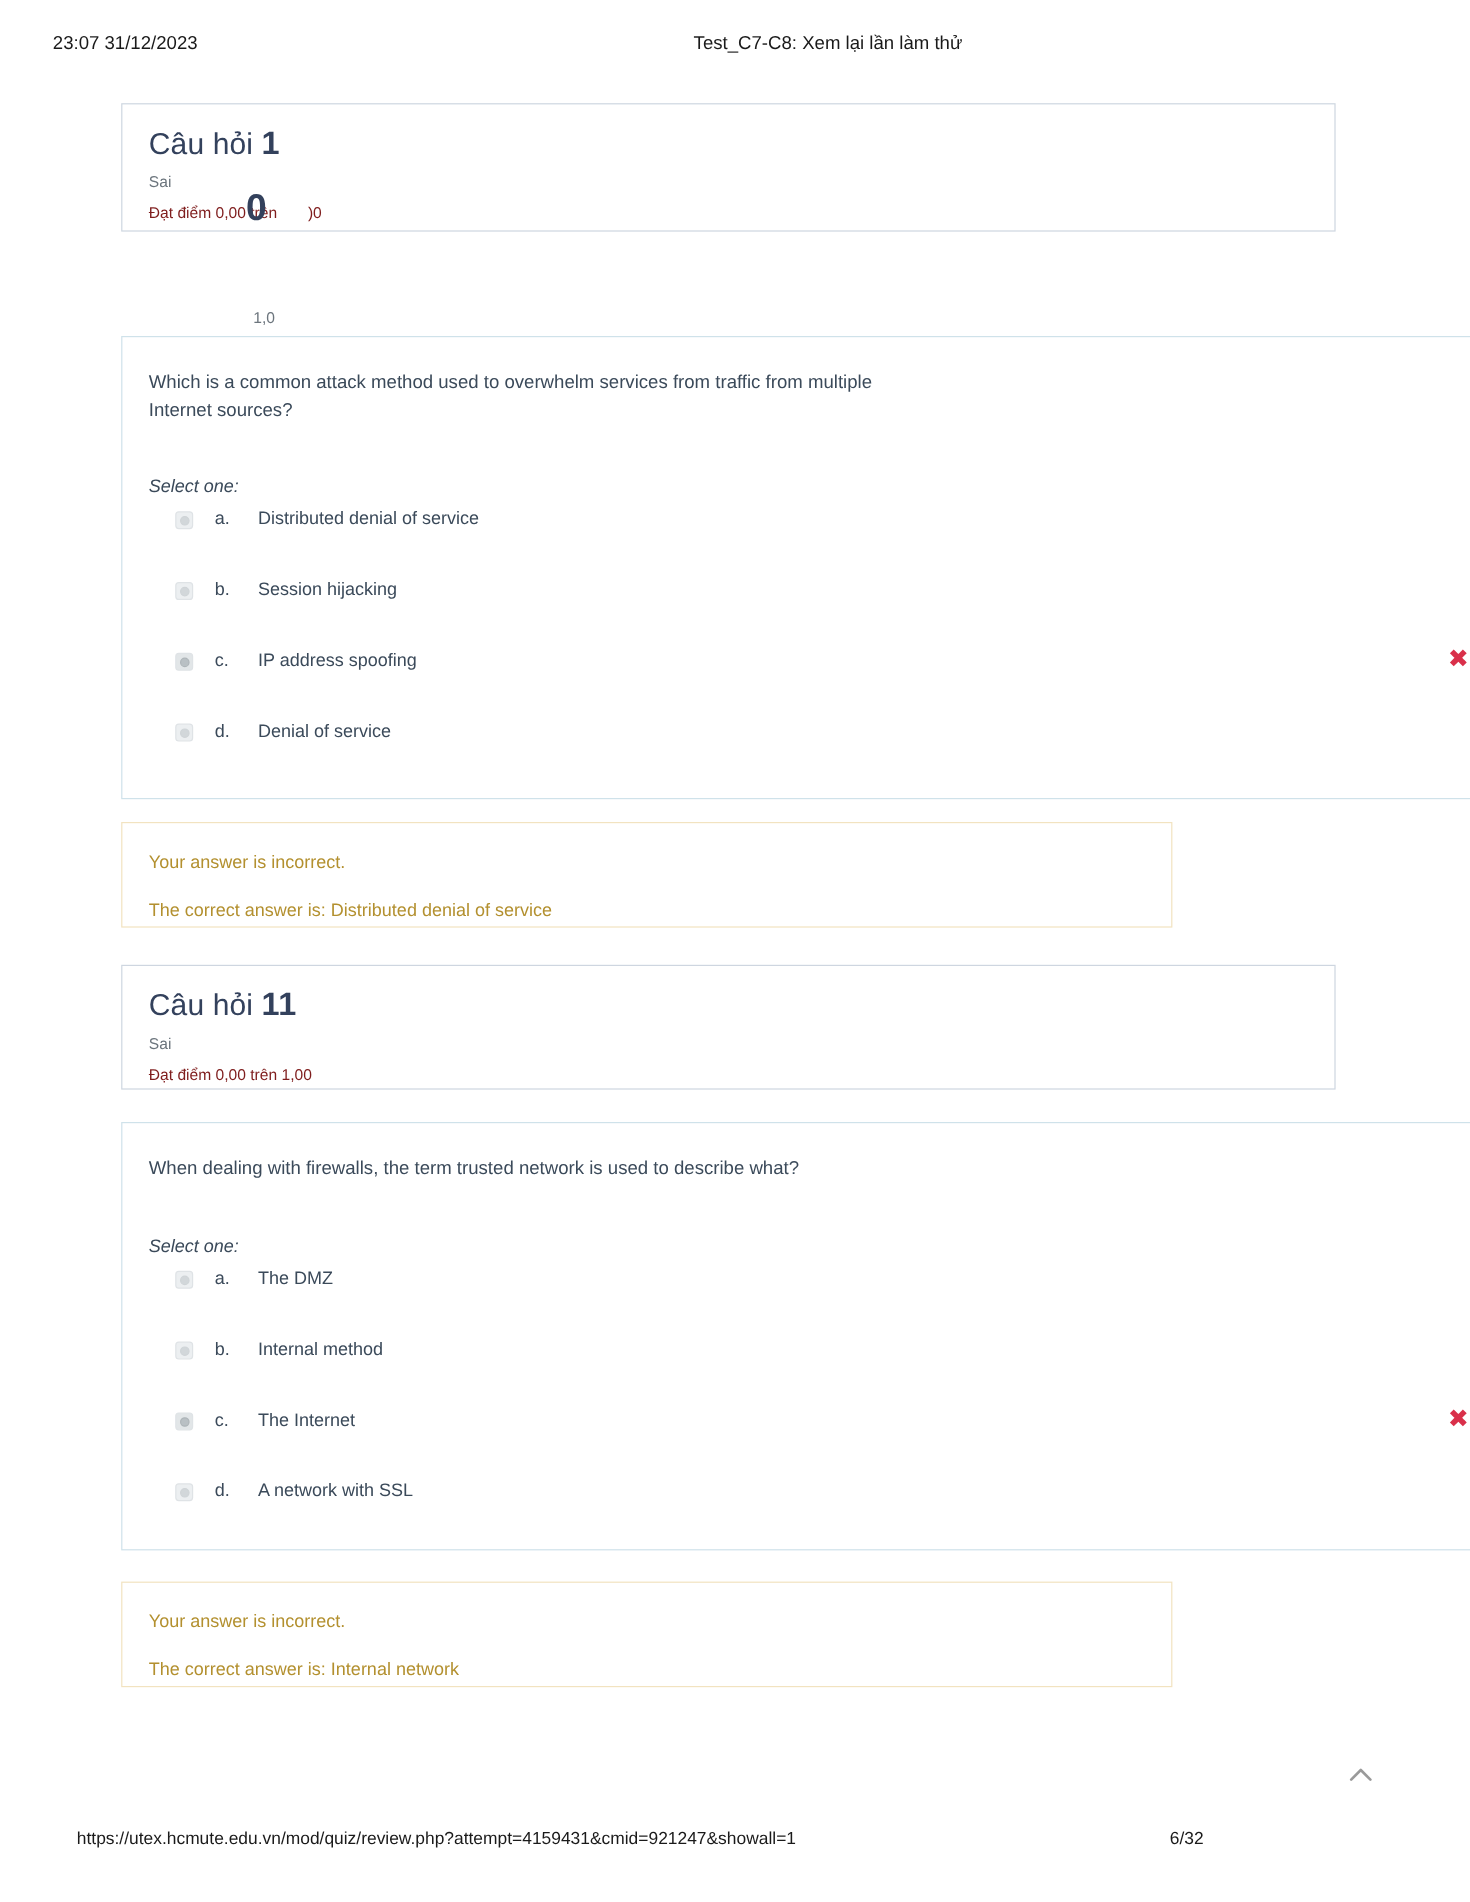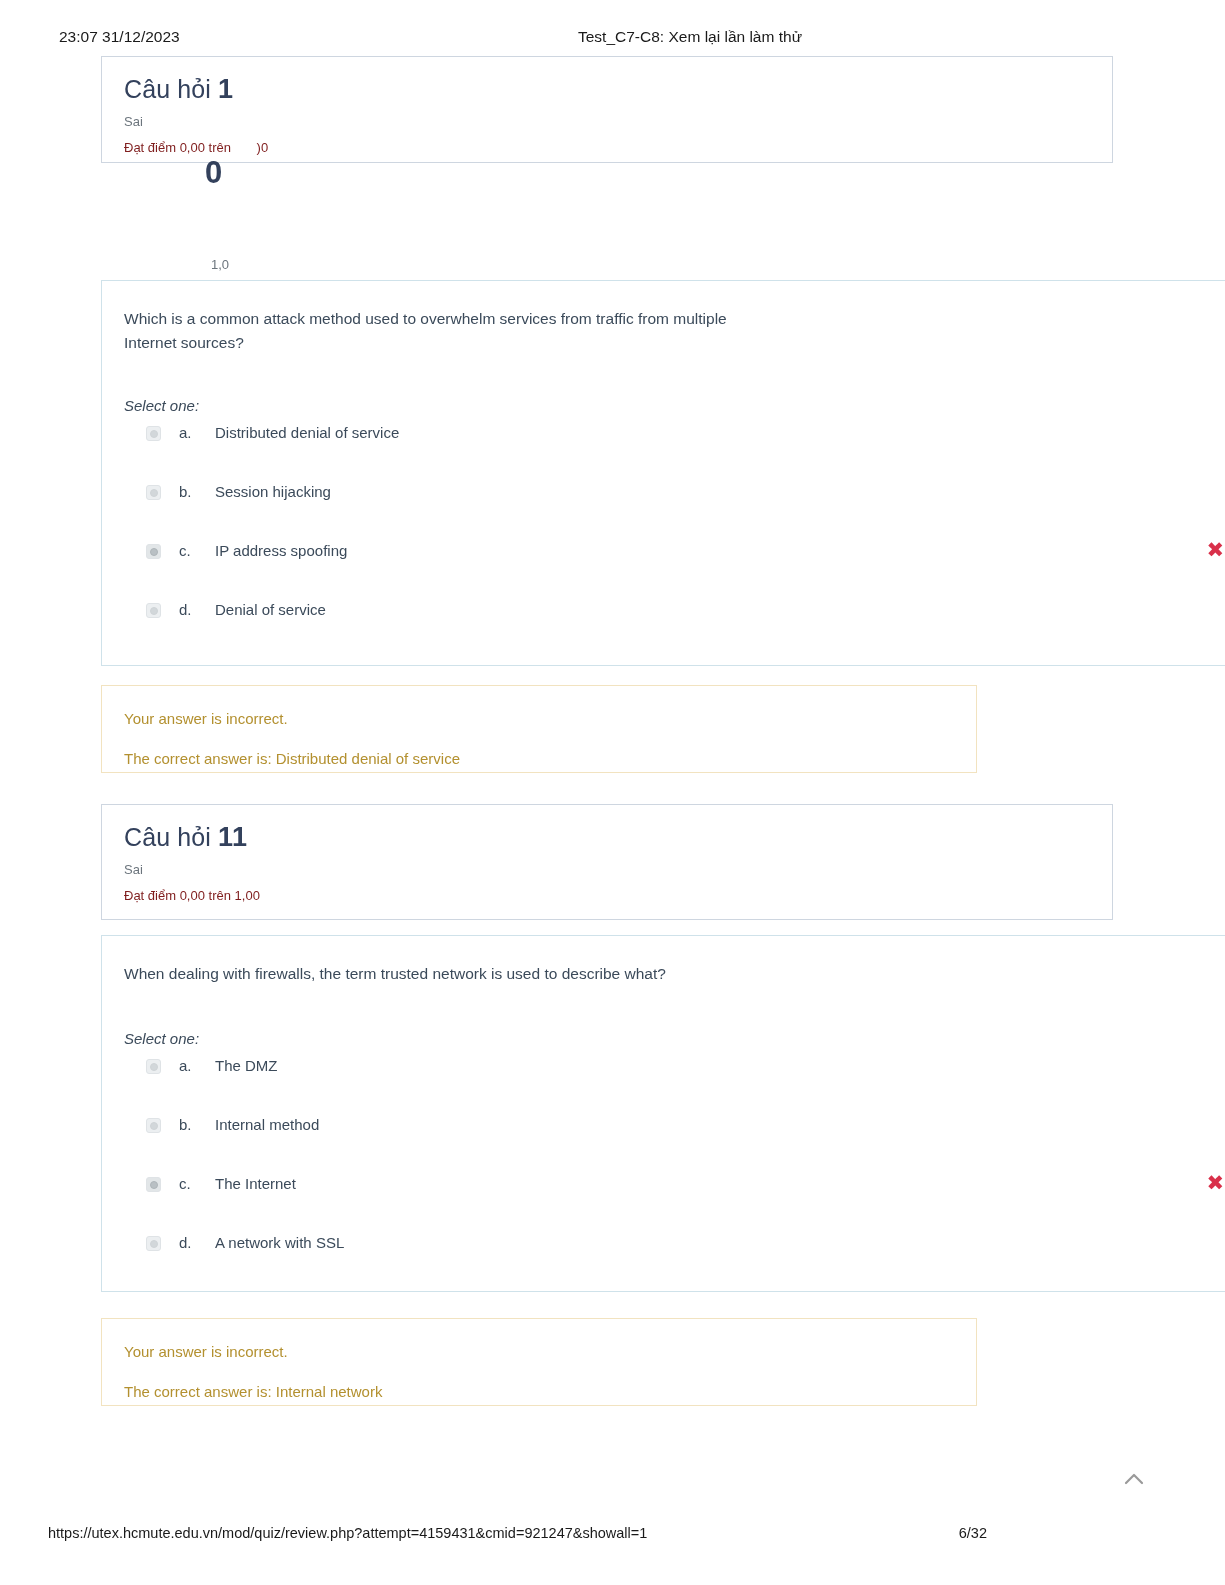--- a/index.html
+++ b/index.html
@@ -24,33 +24,32 @@
     width: 1225px;
     height: 22px;
     font-size: 15.5px;
     color: #1a1a1a;
   }
   .print-header .ph-left {
     position: absolute;
     left: 44px;
     top: 0;
     white-space: nowrap;
-    margin-left: 15px;
   }
   .print-header .ph-center {
     position: absolute;
     left: 578px;
     top: 0;
     white-space: nowrap;
   }
 
   .print-footer {
     position: absolute;
     bottom: 38px;
-    left: 0;
+    left: 16px;
     width: 1031px;
     height: 22px;
     font-size: 14.5px;
     color: #1a1a1a;
   }
   .print-footer .pf-left {
     position: absolute;
     left: 48px;
     top: 0;
     white-space: nowrap;
@@ -77,20 +76,21 @@
     position: absolute;
     left: 101px;
     width: 1012px;
     background: #ffffff;
     border: 1px solid #ced6e0;
     box-sizing: border-box;
     padding: 18px 22px 14px 22px;
   }
   .q-header.clipped {
     overflow: hidden;
+    margin-top: 30px;
   }
   .q-title {
     font-size: 25px;
     line-height: 1.05;
     color: #33415c;
     letter-spacing: 0.1px;
     white-space: nowrap;
   }
   .q-title .q-num {
     font-weight: bold;
@@ -286,21 +286,21 @@
     </div>
 
   </div>
 </div>
 
 <div class="feedback" style="top:685px; height:88px;">
   <div class="fb-line">Your answer is incorrect.</div>
   <div class="fb-line">The correct answer is: Distributed denial of service</div>
 </div>
 
-<div class="q-header" style="top:804px; height:116px;">
+<div class="q-header" style="top:804px; height:104px;">
   <div class="q-title">
     <span>Câu hỏi</span>
     <span class="q-num">11</span>
   </div>
   <div class="q-state">Sai</div>
   <div class="q-grade">Đạt điểm 0,00 trên 1,00</div>
 </div>
 
 <div class="q-content" style="top:935px; height:357px;">
   <div class="q-text" style="max-width:700px">When dealing with firewalls, the term trusted network is used to describe what?</div>

